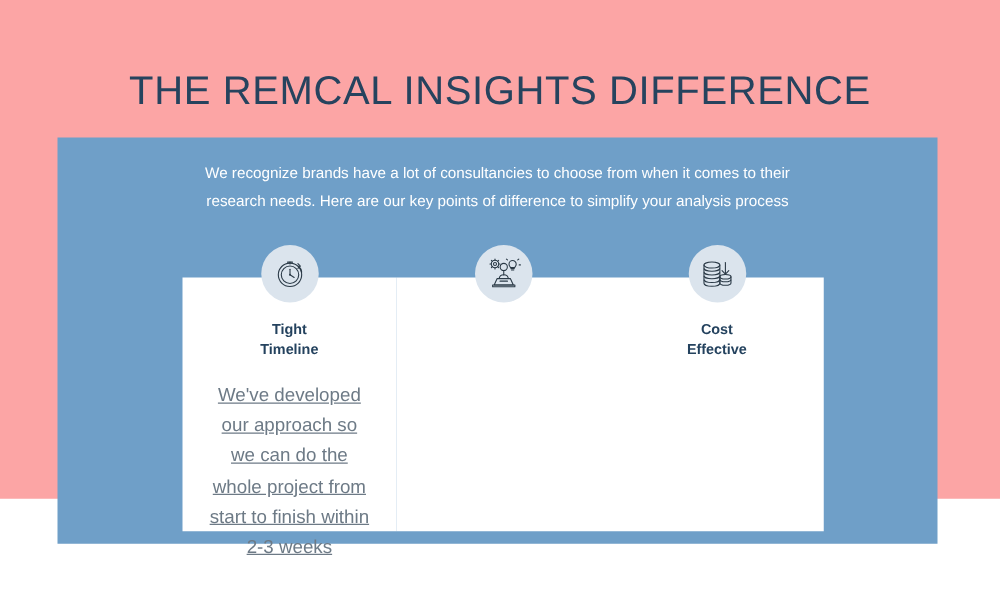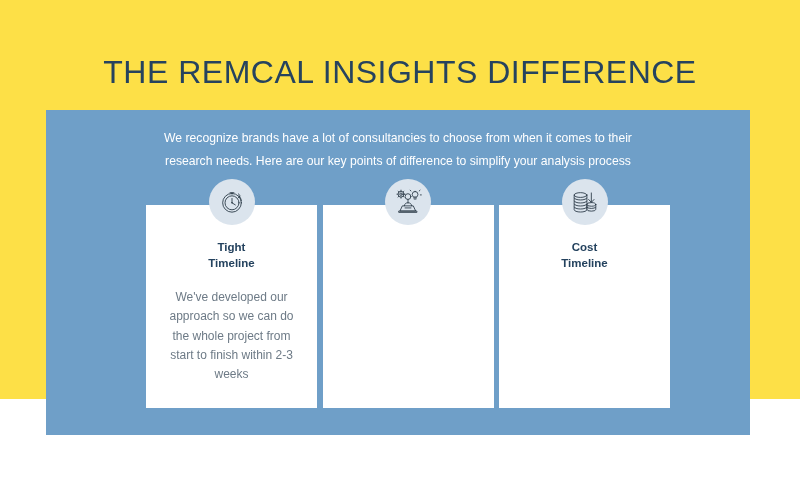--- a/index.html
+++ b/index.html
@@ -10,21 +10,21 @@
     width: 800px;
     height: 480px;
     background: #ffffff;
     font-family: "Liberation Sans", sans-serif;
     overflow: hidden;
   }
   .slide {
     position: relative;
     width: 800px;
     height: 399px;
-    background: #fde047;
+    background: #fca5a5;
   }
 
   
   .page-title {
     position: absolute;
     left: 0;
     top: 55px;
     width: 800px;
     text-align: center;
     font-size: 32px;
@@ -54,25 +54,25 @@
     text-align: center;
     color: #ffffff;
     font-size: 12.2px;
     line-height: 1.85;
   }
 
   
   .cards {
     position: absolute;
     left: 100px;
-    top: 95px;
+    top: 112px;
     width: 524px;
     height: 203px;
     display: flex;
-    justify-content: space-between;
+    justify-content: flex-start;
   }
   .card {
     position: relative;
     width: 171px;
     height: 203px;
     background: #ffffff;
     box-sizing: border-box;
     padding: 34px 14px 12px 14px;
     text-align: center;
   }
@@ -99,24 +99,25 @@
   .card-heading {
     color: #24425e;
     font-size: 11.5px;
     font-weight: bold;
     line-height: 1.42;
     margin: 0 0 16px 0;
     white-space: pre-line;
   }
   .card-body {
     color: #6d7a86;
-    font-size: 12px;
+    font-size: 15px;
     line-height: 1.62;
     margin: 0;
     padding: 0 6px;
+    text-decoration: underline;
   }
 </style>
 </head>
 <body>
 
 <div class="slide">
 
   <div class="page-title">THE REMCAL INSIGHTS DIFFERENCE</div>
 
   <div class="blue-panel">
@@ -191,18 +192,18 @@
               <ellipse cx="25.6" cy="19.4" rx="5.6" ry="2.3"></ellipse>
               <path d="M20 19.4 L20 22.2 a5.6 2.3 0 0 0 11.2 0 L31.2 19.4"></path>
               <path d="M20 22.8 L20 25.6 a5.6 2.3 0 0 0 11.2 0 L31.2 22.8"></path>
 
               <path d="M25.6 5.0 L25.6 16.6"></path>
               <path d="M22.2 13.2 L25.6 16.8 L29.0 13.2"></path>
             </svg>
           </span>
         </div>
         <p class="card-heading">Cost
-Timeline</p>
+Effective</p>
       </div>
 
     </div>
   </div>
 </div>
 
 </body></html>

